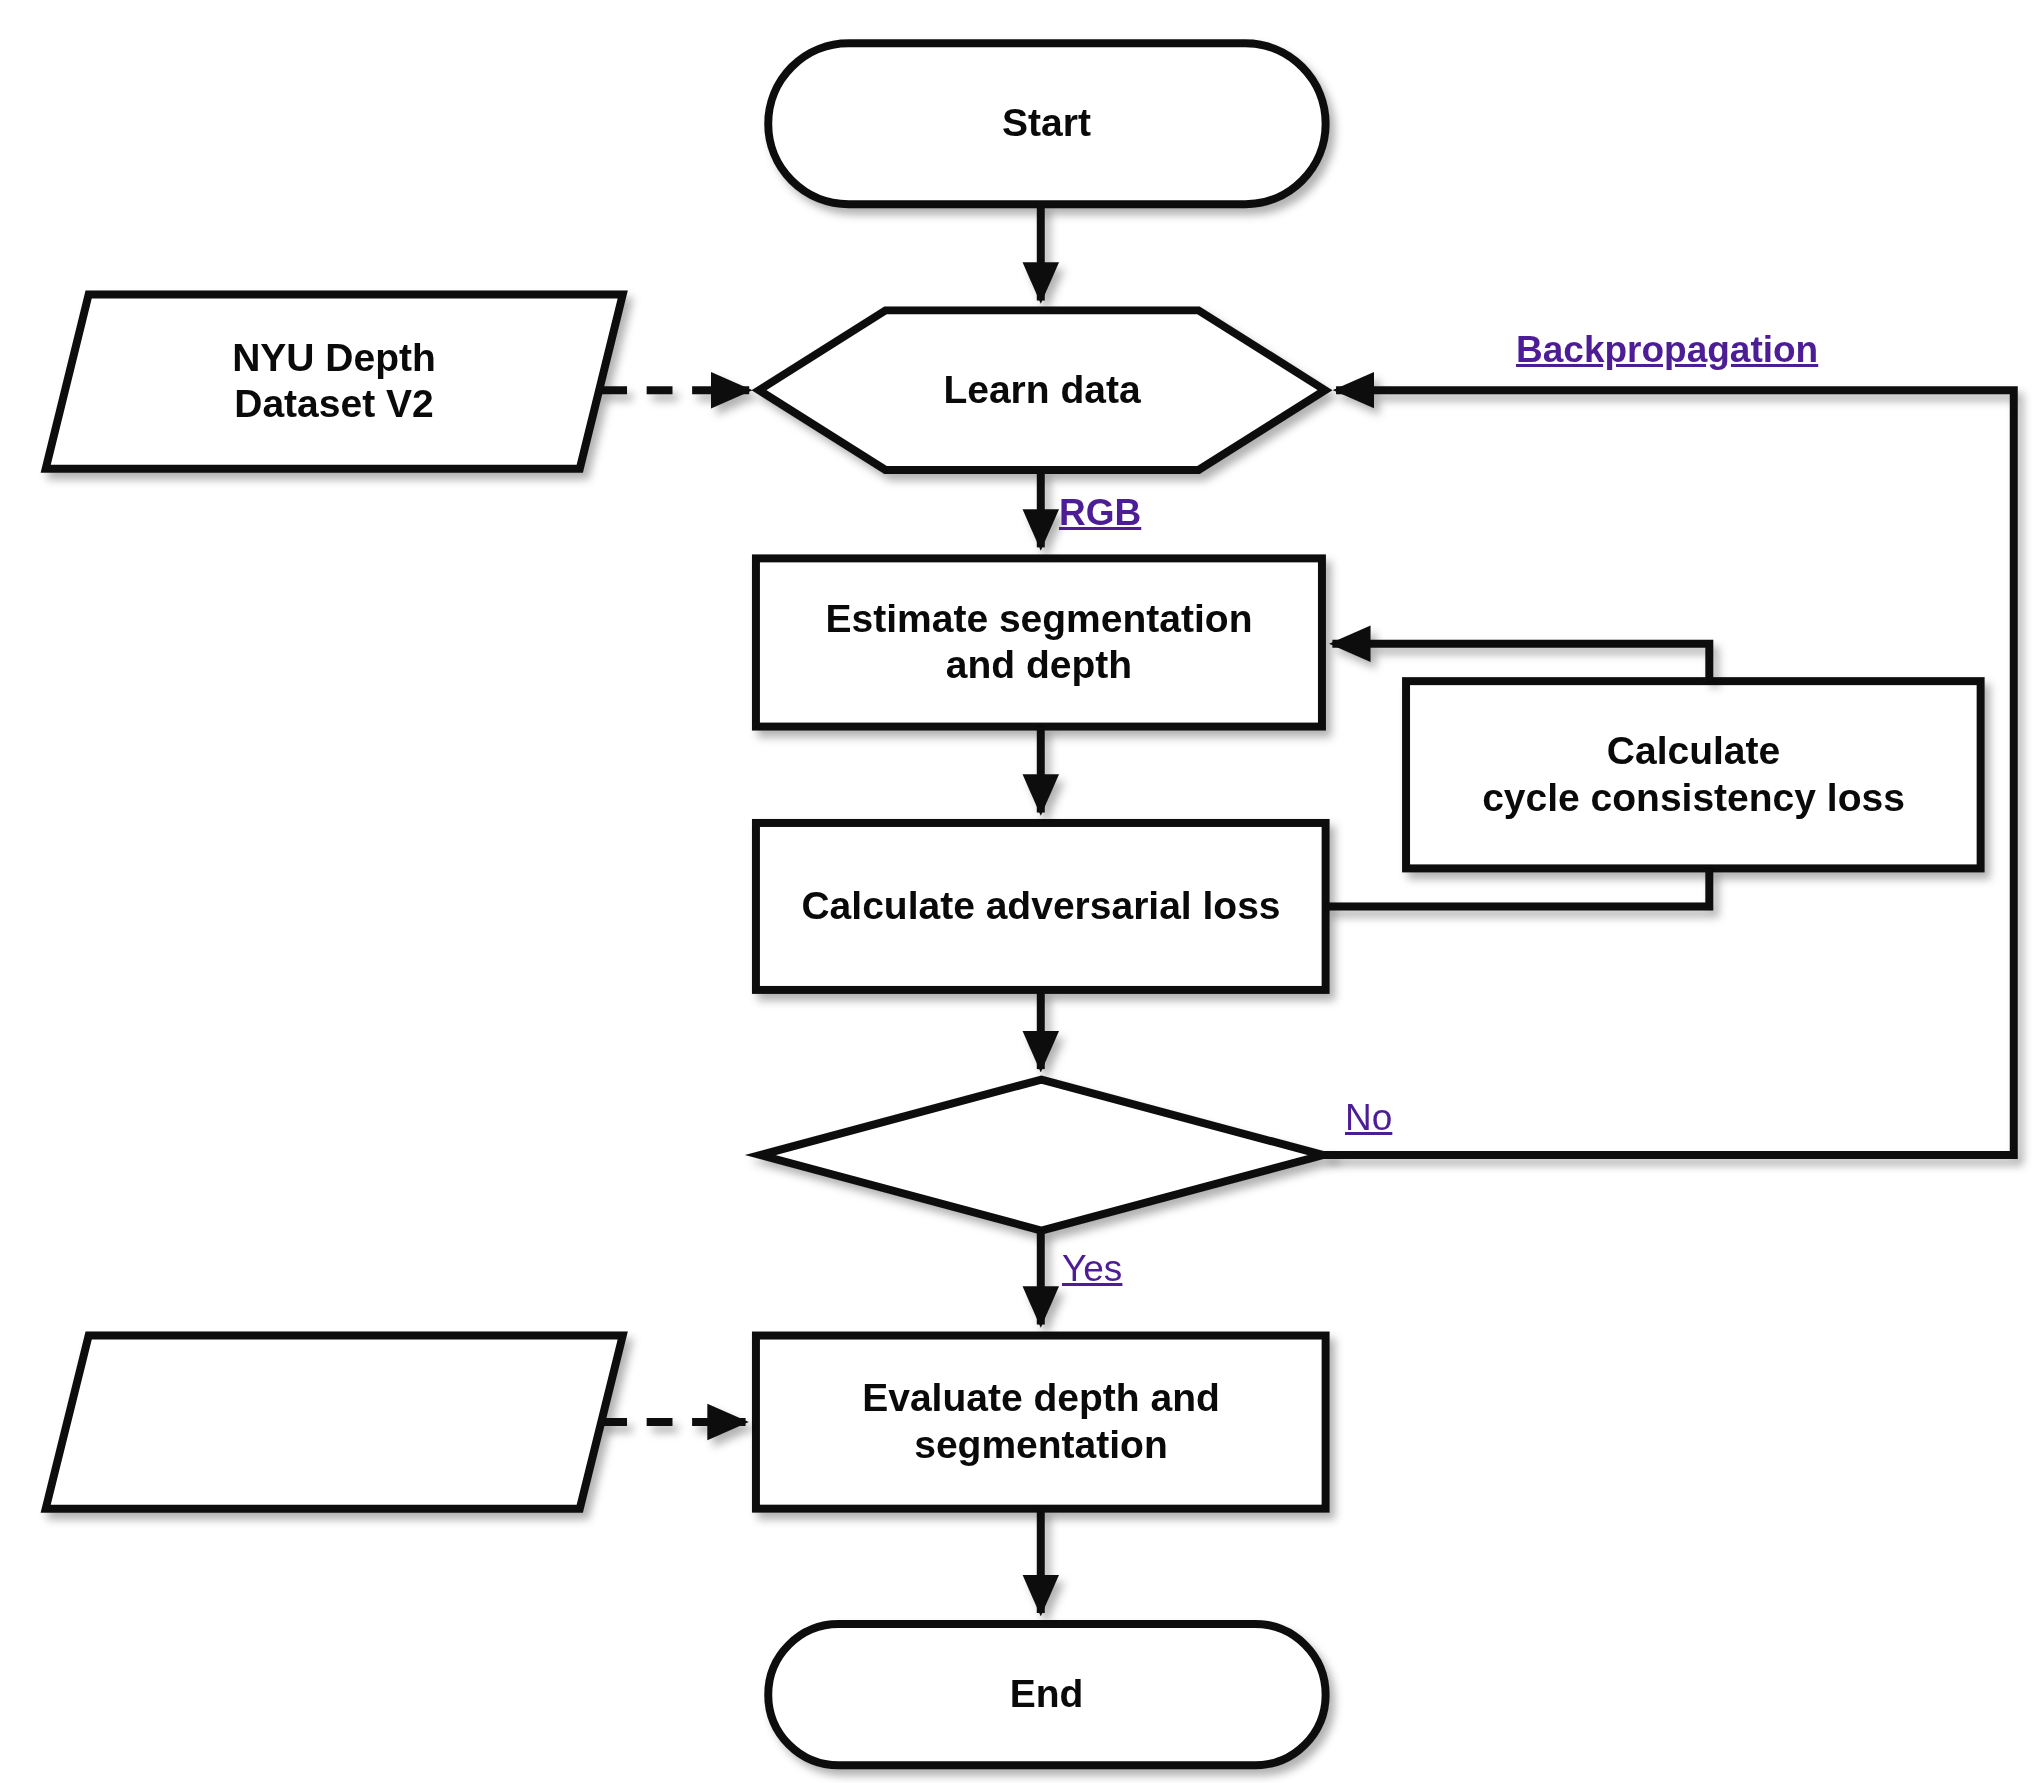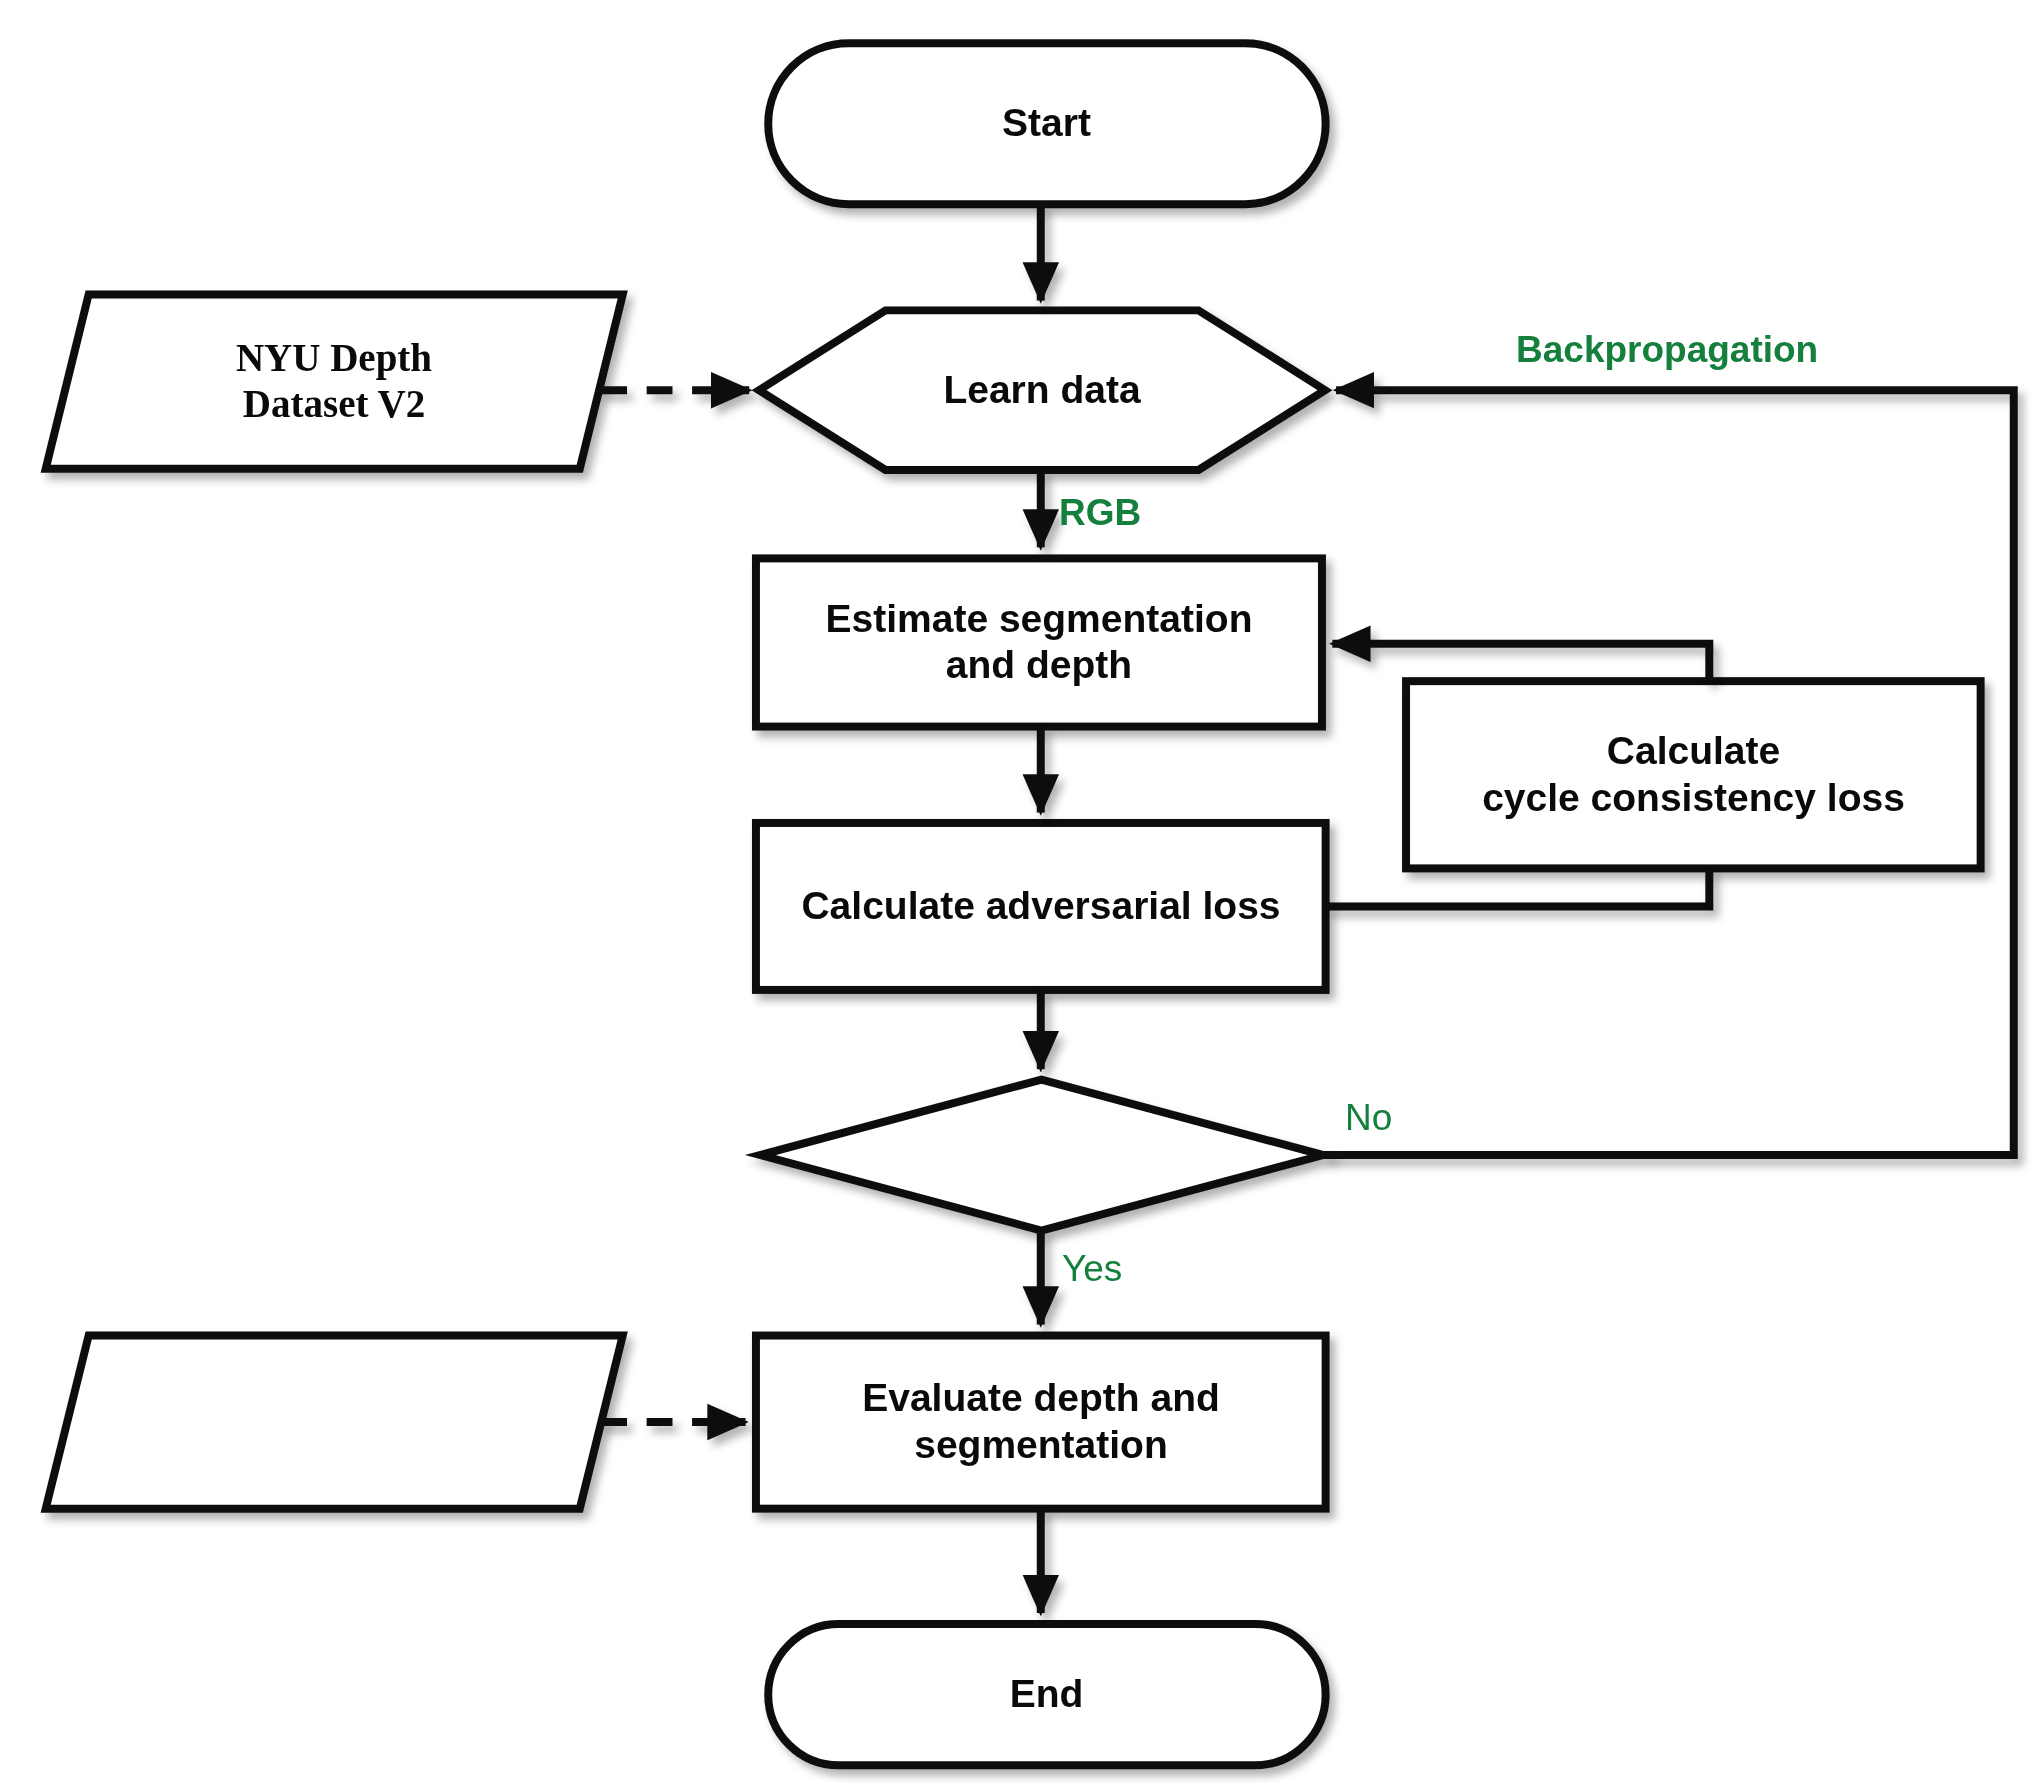--- a/index.html
+++ b/index.html
@@ -4,21 +4,21 @@
 <style>
   html,body{margin:0;padding:0;background:#ffffff;}
   body{width:2035px;height:1784px;position:relative;overflow:hidden;
        font-family:"Liberation Sans","DejaVu Sans",sans-serif;color:#000;}
   #canvas{position:absolute;left:0;top:8px;width:2035px;height:1784px;margin-left:15px;}
   svg{position:absolute;left:0;top:0;width:2035px;height:1784px;}
   .node-label{position:absolute;display:flex;align-items:center;justify-content:center;
               text-align:center;font-weight:bold;color:#0a0a0a;line-height:1.18;
               white-space:pre-line;pointer-events:none;}
   .edge-label{position:absolute;display:flex;align-items:flex-start;justify-content:flex-start;
-              color:#15803d;line-height:1.1;white-space:nowrap;}
+              color:#4c1d95;line-height:1.1;white-space:nowrap;text-decoration:underline;}
   .f-xl{font-size:39px;}
   .f-lg{font-size:37px;}
   .f-sm{font-size:23px;}
   .reg{font-weight:normal;}
   .bold{font-weight:bold;}
 </style>
 </head>
 <body>
 
 <div id="canvas">
@@ -77,21 +77,21 @@
       <path d="M 1671 1991 L 1671 2144" marker-end="url(#arrow)"></path>
 
       <path d="M 955 2303 L 1190 2303" stroke-dasharray="42 32" marker-end="url(#arrow)"></path>
 
       <path d="M 1671 2444 L 1671 2614" marker-end="url(#arrow)"></path>
     </g>
   </svg>
 
   <div class="node-label f-xl" style="left:753px;top:35px;width:557px;height:161px;">Start</div>
 
-  <div class="node-label f-xl" style="left:52px;top:286px;width:534px;height:174px;font-family:Liberation Serif, serif;">NYU Depth
+  <div class="node-label f-xl" style="left:52px;top:286px;width:534px;height:174px;">NYU Depth
 Dataset V2</div>
 
   <div class="node-label f-xl" style="left:744px;top:302px;width:566px;height:160px;">Learn data</div>
 
   <div class="node-label f-xl" style="left:1391px;top:673px;width:575px;height:187px;">Calculate
 cycle consistency loss</div>
 
   <div class="node-label f-xl" style="left:741px;top:550px;width:566px;height:168px;">Estimate segmentation
 and depth</div>
 

